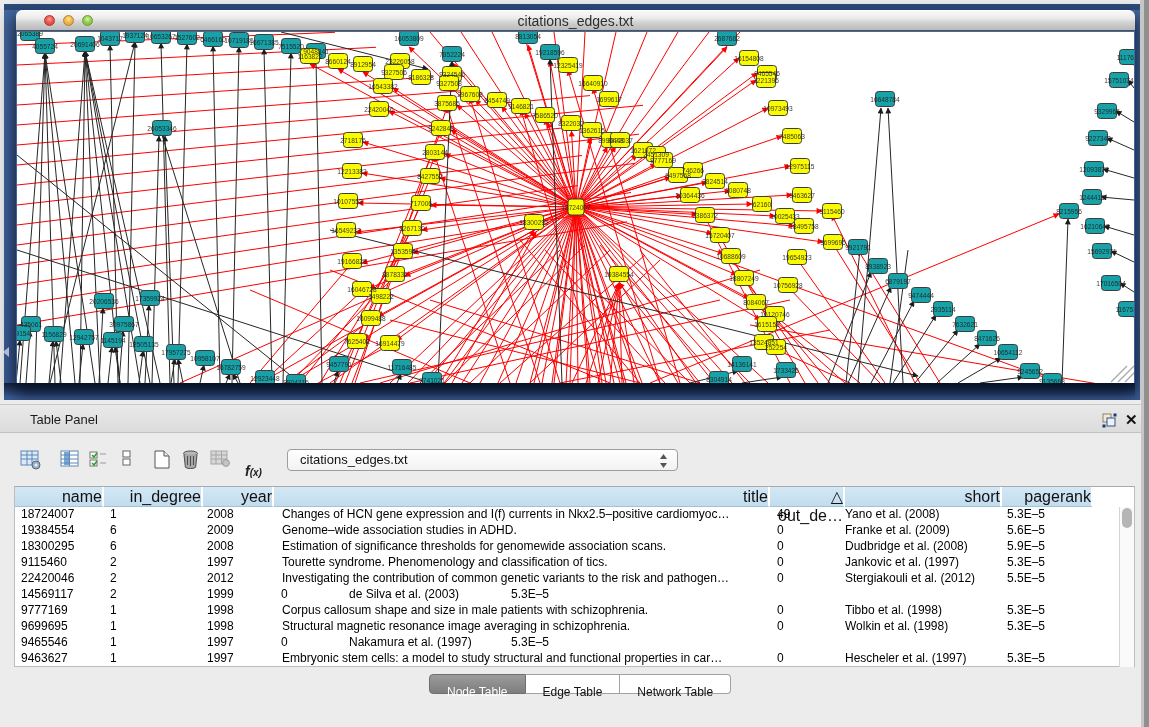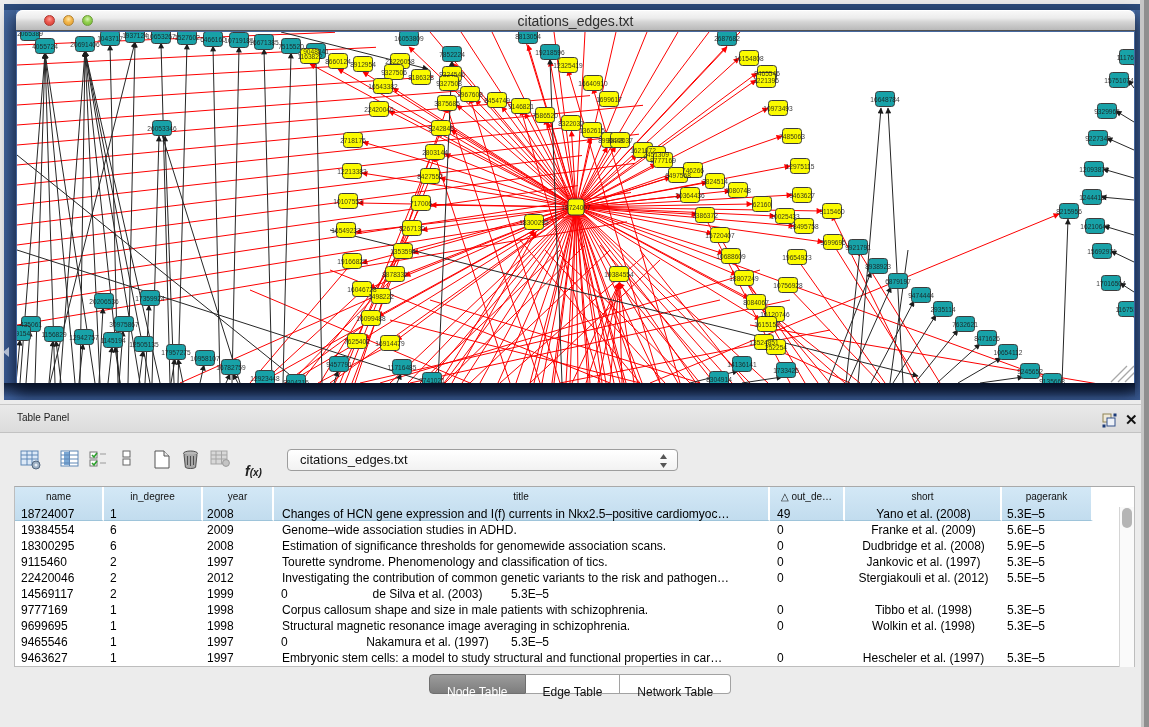--- a/index.html
+++ b/index.html
@@ -8,32 +8,32 @@
 .tbar{position:absolute;left:0;top:0;width:1119px;height:21px;border-radius:7px 7px 0 0;background:linear-gradient(180deg,#fafafa 0%,#ececec 40%,#d4d4d4 60%,#b9b9b9 100%);border-bottom:1px solid #515151;box-shadow:inset 0 1px 0 #fff}
 .tbar .title{position:absolute;left:0;right:0;top:3px;text-align:center;font-size:14px;color:#2e2e2e}
 .dot{position:absolute;top:5px;width:11px;height:11px;border-radius:50%}
 .d1{left:28px;background:radial-gradient(circle at 50% 35%,#ff9d96 0%,#ec5a50 45%,#d33a2f 100%);border:1px solid #ad3730}
 .d2{left:47px;background:radial-gradient(circle at 50% 35%,#ffe9a8 0%,#f3b64b 45%,#dd9b2e 100%);border:1px solid #b48433}
 .d3{left:66px;background:radial-gradient(circle at 50% 35%,#d7f5b2 0%,#94d151 45%,#6fb32e 100%);border:1px solid #6d9b3a}
 .canvas{position:absolute;left:1px;top:22px;width:1117px;height:351px;background:#fff;overflow:hidden}
 .rstrip{position:absolute;left:1140px;top:0;width:9px;height:727px;background:#8f8f8f;border-left:4px solid #c6c6c6}
 .tpanel{position:absolute;left:0;top:400px;width:1141px;height:327px;background:#ececec}
 .phead{position:absolute;left:0;top:4px;width:1141px;height:29px;background:linear-gradient(180deg,#e9e9e9,#dcdcdc);border-top:1px solid #c8c8c8;border-bottom:1px solid #c2c2c2}
-.phead .t{position:absolute;left:17px;top:7px;font-size:10px;color:#1c1c1c}
+.phead .t{position:absolute;left:30px;top:7px;font-size:13px;color:#1c1c1c}
 .icx{position:absolute;top:6px;font-weight:700;color:#111;font-size:15px}
 .toolrow{position:absolute;left:0;top:33px;width:1141px;height:53px}
 .dd{position:absolute;left:287px;top:16px;width:391px;height:22px;background:linear-gradient(180deg,#fff,#f2f2f2);border:1px solid #9d9d9d;border-radius:4px;font-size:13px;color:#111;line-height:20px;padding-left:12px}
 .tablewrap{position:absolute;left:14px;top:86px;width:1121px;height:181px;background:#fff;border:1px solid #bdbdbd;border-top:1px solid #a9a9a9}
 .thead{position:absolute;left:0;top:0;height:20px;width:1101px;display:flex}
-.th{background:linear-gradient(180deg,#d3e8f6,#c2dcee);border-right:2px solid #fff;border-bottom:1px solid #9ec4da;font-size:10px;color:#111;text-align:center;line-height:19px;height:34px}
+.th{background:linear-gradient(180deg,#d3e8f6,#c2dcee);border-right:2px solid #fff;border-bottom:1px solid #9ec4da;font-size:16px;color:#111;text-align:right;line-height:19px;height:20px}
 .tbody{position:absolute;left:0;top:20px;width:1101px}
 .tr{display:flex;height:16px;font-size:12px;color:#000;white-space:nowrap}
 .tr>div{overflow:hidden}
 .c0{width:89px;padding-left:6px}.c1{width:99px;padding-left:6px}.c2{width:71px;padding-left:4px}
-.c3{width:496px;padding-left:8px}.c4{width:75px;padding-left:7px}.c5{width:157px;text-align:center}.c6{width:91px;padding-left:5px}
+.c3{width:496px;padding-left:8px}.c4{width:75px;padding-left:7px}.c5{width:157px;text-align:left}.c6{width:91px;padding-left:5px}
 .vsb{position:absolute;right:0;top:20px;width:15px;height:160px;background:#fafafa;border-left:1px solid #d5d5d5}
 .vsb .th2{position:absolute;left:2px;top:1px;width:10px;height:20px;border-radius:5px;background:#b5b5b5}
 .tabs{position:absolute;left:429px;top:274px;height:20px;display:flex;font-size:12px}
 .tab{height:20px;line-height:19px;padding:8px 17px;background:#fff;border:1px solid #a2a2a2;border-left:none;color:#111}
 .tab.sel{background:linear-gradient(180deg,#9c9c9c,#7d7d7d);color:#fff;border:1px solid #6f6f6f;border-radius:4px 0 0 4px}
 .tab.last{border-radius:0 4px 4px 0}
 .status{position:absolute;left:0;top:305px;width:1141px;height:22px;font-size:11px;color:#111}
 .gdot{position:absolute;left:1121px;top:5px;width:11px;height:11px;border-radius:50%;background:#3ec53e;border:1px solid #1f7a1f}
 .icon{position:absolute;top:17px}
 </style></head>

